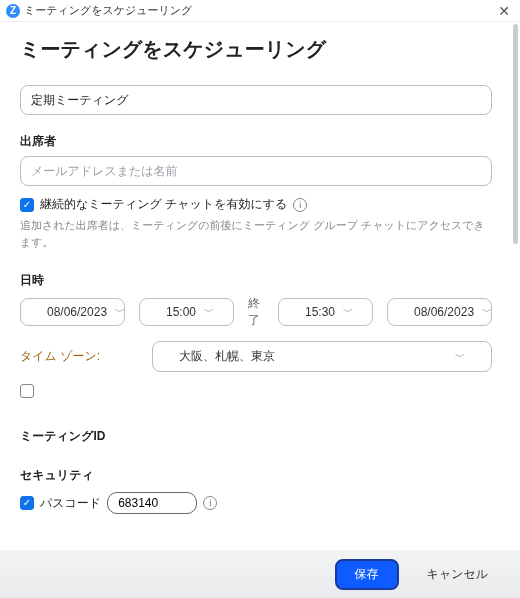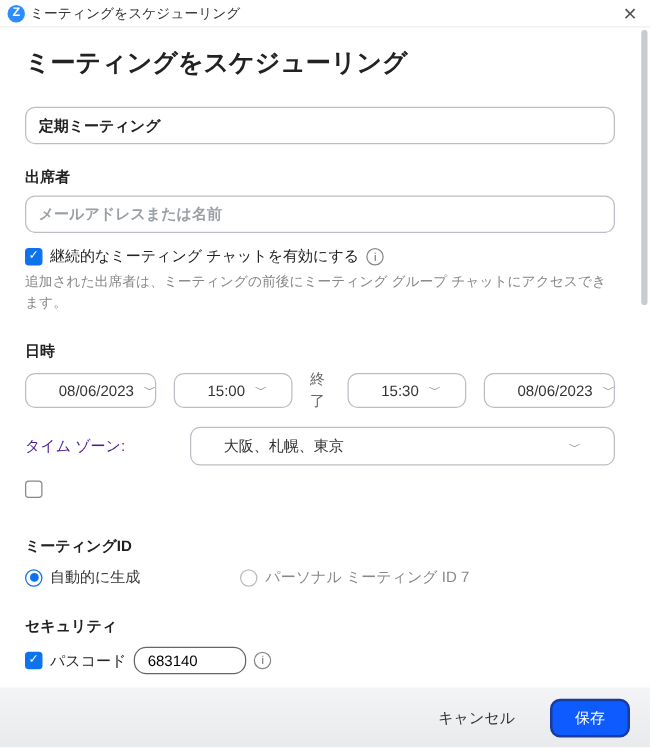--- a/index.html
+++ b/index.html
@@ -5,37 +5,37 @@
   * { box-sizing: border-box; margin: 0; padding: 0; font-family: "Hiragino Sans", "Meiryo", Arial, sans-serif; }
   body { width: 520px; height: 598px; background: #fff; overflow: hidden; position: relative; }
   .titlebar { height: 22px; display: flex; align-items: center; padding: 0 6px; border-bottom: 1px solid #eee; font-size: 11px; color: #333; }
   .titlebar .logo { width: 14px; height: 14px; border-radius: 50%; background: #2d8cff; color: #fff; display: flex; align-items: center; justify-content: center; font-size: 10px; font-weight: bold; margin-right: 4px; }
   .titlebar .spacer { flex: 1; }
   .titlebar .close { font-size: 14px; padding: 0 4px; cursor: pointer; color: #555; }
   .scroll-area { position: absolute; top: 22px; left: 0; right: 8px; bottom: 48px; overflow-y: auto; }
   .content { padding: 14px 20px 20px 20px; }
   h1.page-title { font-size: 20px; font-weight: 600; color: #222; margin-bottom: 22px; }
   .section-label { font-size: 12px; font-weight: 600; color: #222; margin-bottom: 6px; margin-top: 12px; }
-  .text-input { width: 100%; border: 1px solid #b9bec4; border-radius: 8px; padding: 7px 10px; font-size: 12px; color: #222; font-weight: bold; }
+  .text-input { width: 100%; border: 1px solid #b9bec4; border-radius: 8px; padding: 7px 10px; font-size: 12px; color: #222; }
   .text-input::placeholder { color: #9aa0a6; }
   .check-row { display: flex; align-items: center; gap: 6px; margin-top: 10px; font-size: 12px; color: #222; flex-wrap: wrap; }
   .checkbox { width: 14px; height: 14px; border: 1px solid #888; border-radius: 3px; display: inline-flex; align-items: center; justify-content: center; cursor: pointer; flex-shrink: 0; }
   .checkbox.checked { background: #0e72ed; border-color: #0e72ed; color: #fff; }
   .checkbox.checked::after { content: "✓"; font-size: 10px; line-height: 1; }
   .radio { width: 14px; height: 14px; border: 1.5px solid #888; border-radius: 50%; display: inline-flex; align-items: center; justify-content: center; cursor: pointer; flex-shrink: 0; }
   .radio.selected { border-color: #0e72ed; }
   .radio.selected::after { content: ""; width: 7px; height: 7px; border-radius: 50%; background: #0e72ed; }
   .help-text { font-size: 11px; color: #888; margin-top: 4px; line-height: 1.5; }
   .info-icon { width: 14px; height: 14px; border: 1px solid #888; border-radius: 50%; display: inline-flex; align-items: center; justify-content: center; font-size: 9px; color: #666; flex-shrink: 0; }
   .date-row { display: flex; align-items: center; gap: 14px; margin-top: 6px; }
   .select { border: 1px solid #b9bec4; border-radius: 8px; padding: 6px 26px; font-size: 12px; display: flex; align-items: center; justify-content: space-between; cursor: pointer; background: #fff; color: #333; }
   .select .chev { color: #888; font-size: 10px; margin-left: 8px; }
   .end-label { font-size: 12px; color: #666; }
   .tz-row { display: flex; align-items: center; gap: 12px; margin-top: 12px; }
-  .tz-label { font-size: 12px; color: #4c1d95; width: 120px; }
+  .tz-label { font-size: 12px; color: #a16207; width: 120px; }
   .meeting-id-row { display: flex; gap: 80px; margin-top: 8px; }
   .radio-item { display: flex; align-items: center; gap: 6px; font-size: 12px; color: #333; }
   .passcode-input { border: 1px solid #666; border-radius: 10px; padding: 3px 10px; font-size: 12px; width: 90px; text-align: left; }
   .footer { position: absolute; bottom: 0; left: 0; right: 0; height: 48px; background: linear-gradient(#f3f4f5, #e8eaec); display: flex; align-items: center; justify-content: flex-end; gap: 12px; padding: 0 16px; }
   .btn { border-radius: 8px; padding: 6px 16px; font-size: 12px; cursor: pointer; border: none; }
   .btn-cancel { background: transparent; color: #333; }
   .btn-save { background: #0e5cff; color: #fff; border: 2px solid #1a3a9c; padding: 5px 18px; }
   .scrollbar { position: absolute; right: 2px; top: 24px; width: 5px; height: 220px; background: #c8cbd0; border-radius: 3px; }
 </style>
 </head>
@@ -92,30 +92,20 @@
       <span>大阪、札幌、東京</span>
       <span class="chev">﹀</span>
     </div>
   </div>
 
   <div class="check-row" style="margin-top:12px">
     <span class="checkbox"></span>
   </div>
 
   <div class="section-label" style="margin-top:30px">ミーティングID</div>
-  <div class="meeting-id-row">
-    <div class="radio-item">
-      <span class="radio selected"></span>
-      <span>自動的に生成</span>
-    </div>
-    <div class="radio-item" style="color:#888">
-      <span class="radio" style="border-color:#bbb"></span>
-      <span>パーソナル ミーティング ID 7</span>
-    </div>
-  </div>
 
   <div class="section-label" style="margin-top:22px">セキュリティ</div>
 
   <div class="check-row" style="margin-top:8px">
     <span class="checkbox checked"></span>
     <span>パスコード</span>
     <input class="passcode-input" value="683140" style="">
     <span class="info-icon">i</span>
   </div>
   
@@ -124,15 +114,15 @@
   
 
   
 
 </div>
 </div>
 
 <div class="scrollbar"></div>
 
 <div class="footer">
+  <button class="btn btn-save">保存</button>
   <button class="btn btn-cancel">キャンセル</button>
-  <button class="btn btn-save">保存</button>
 </div>
 
 </body></html>

